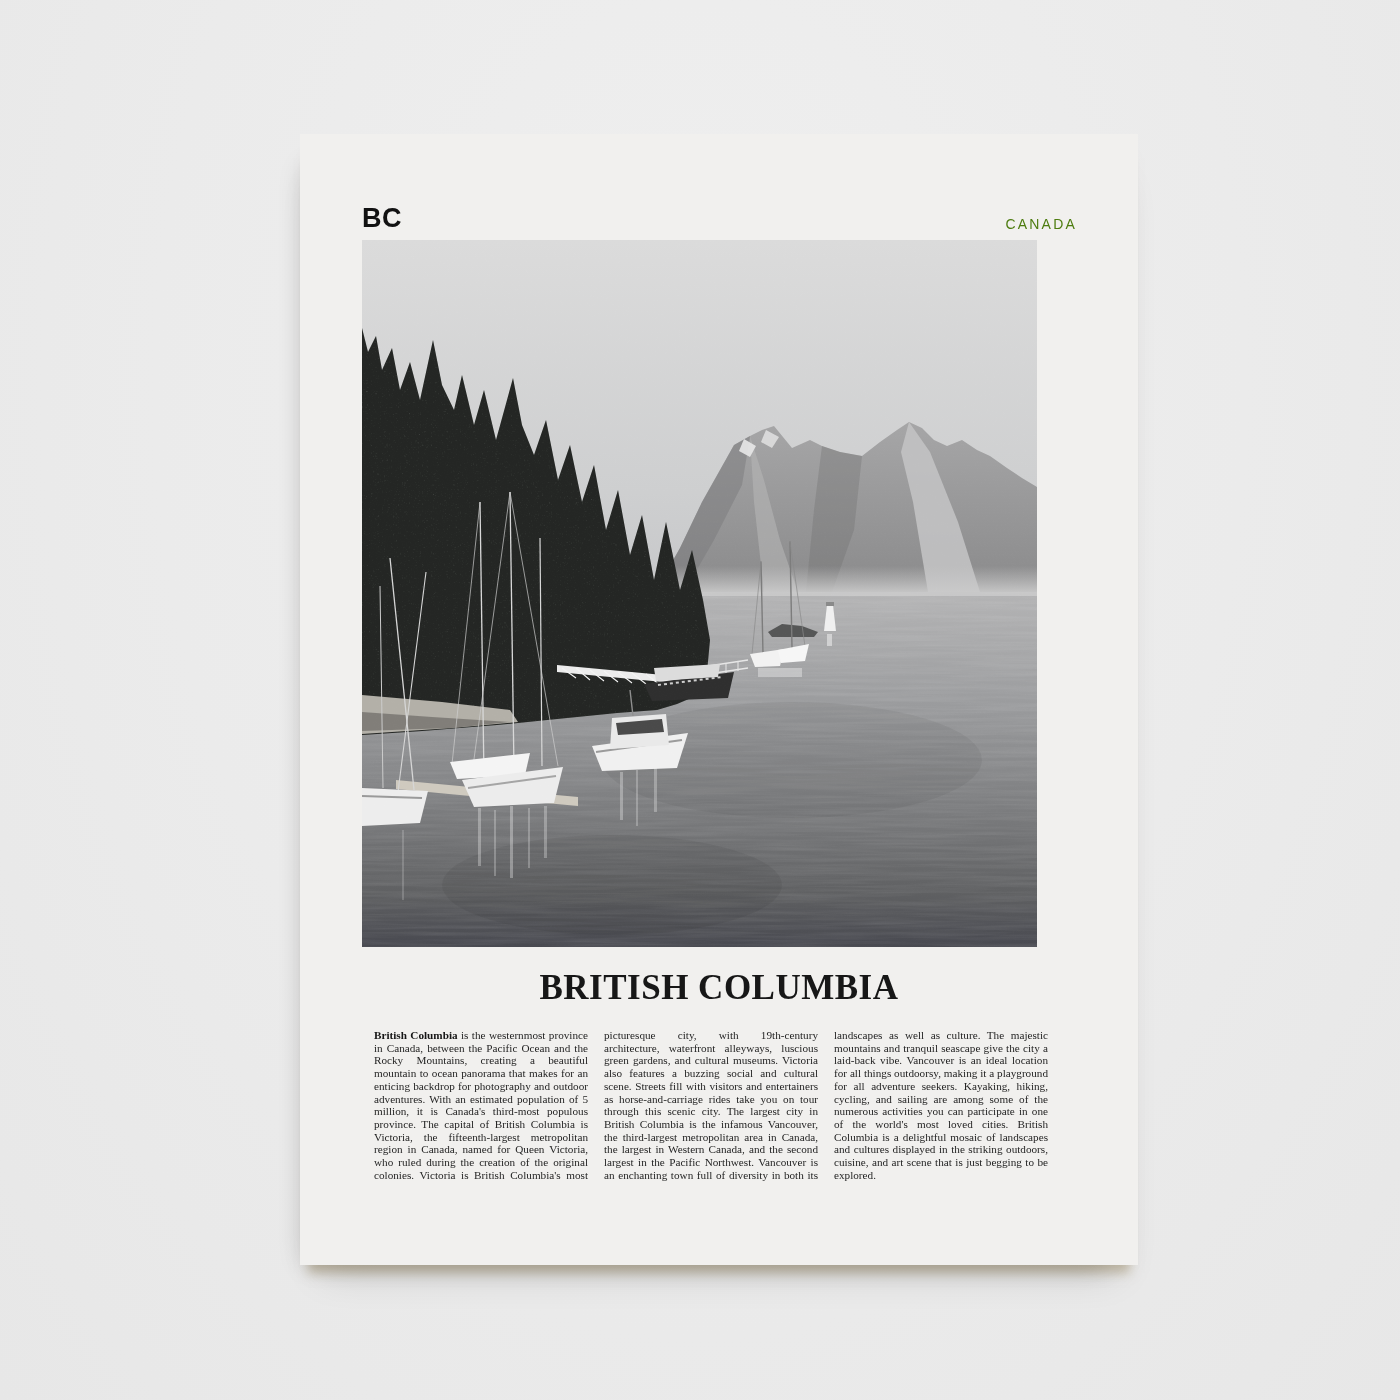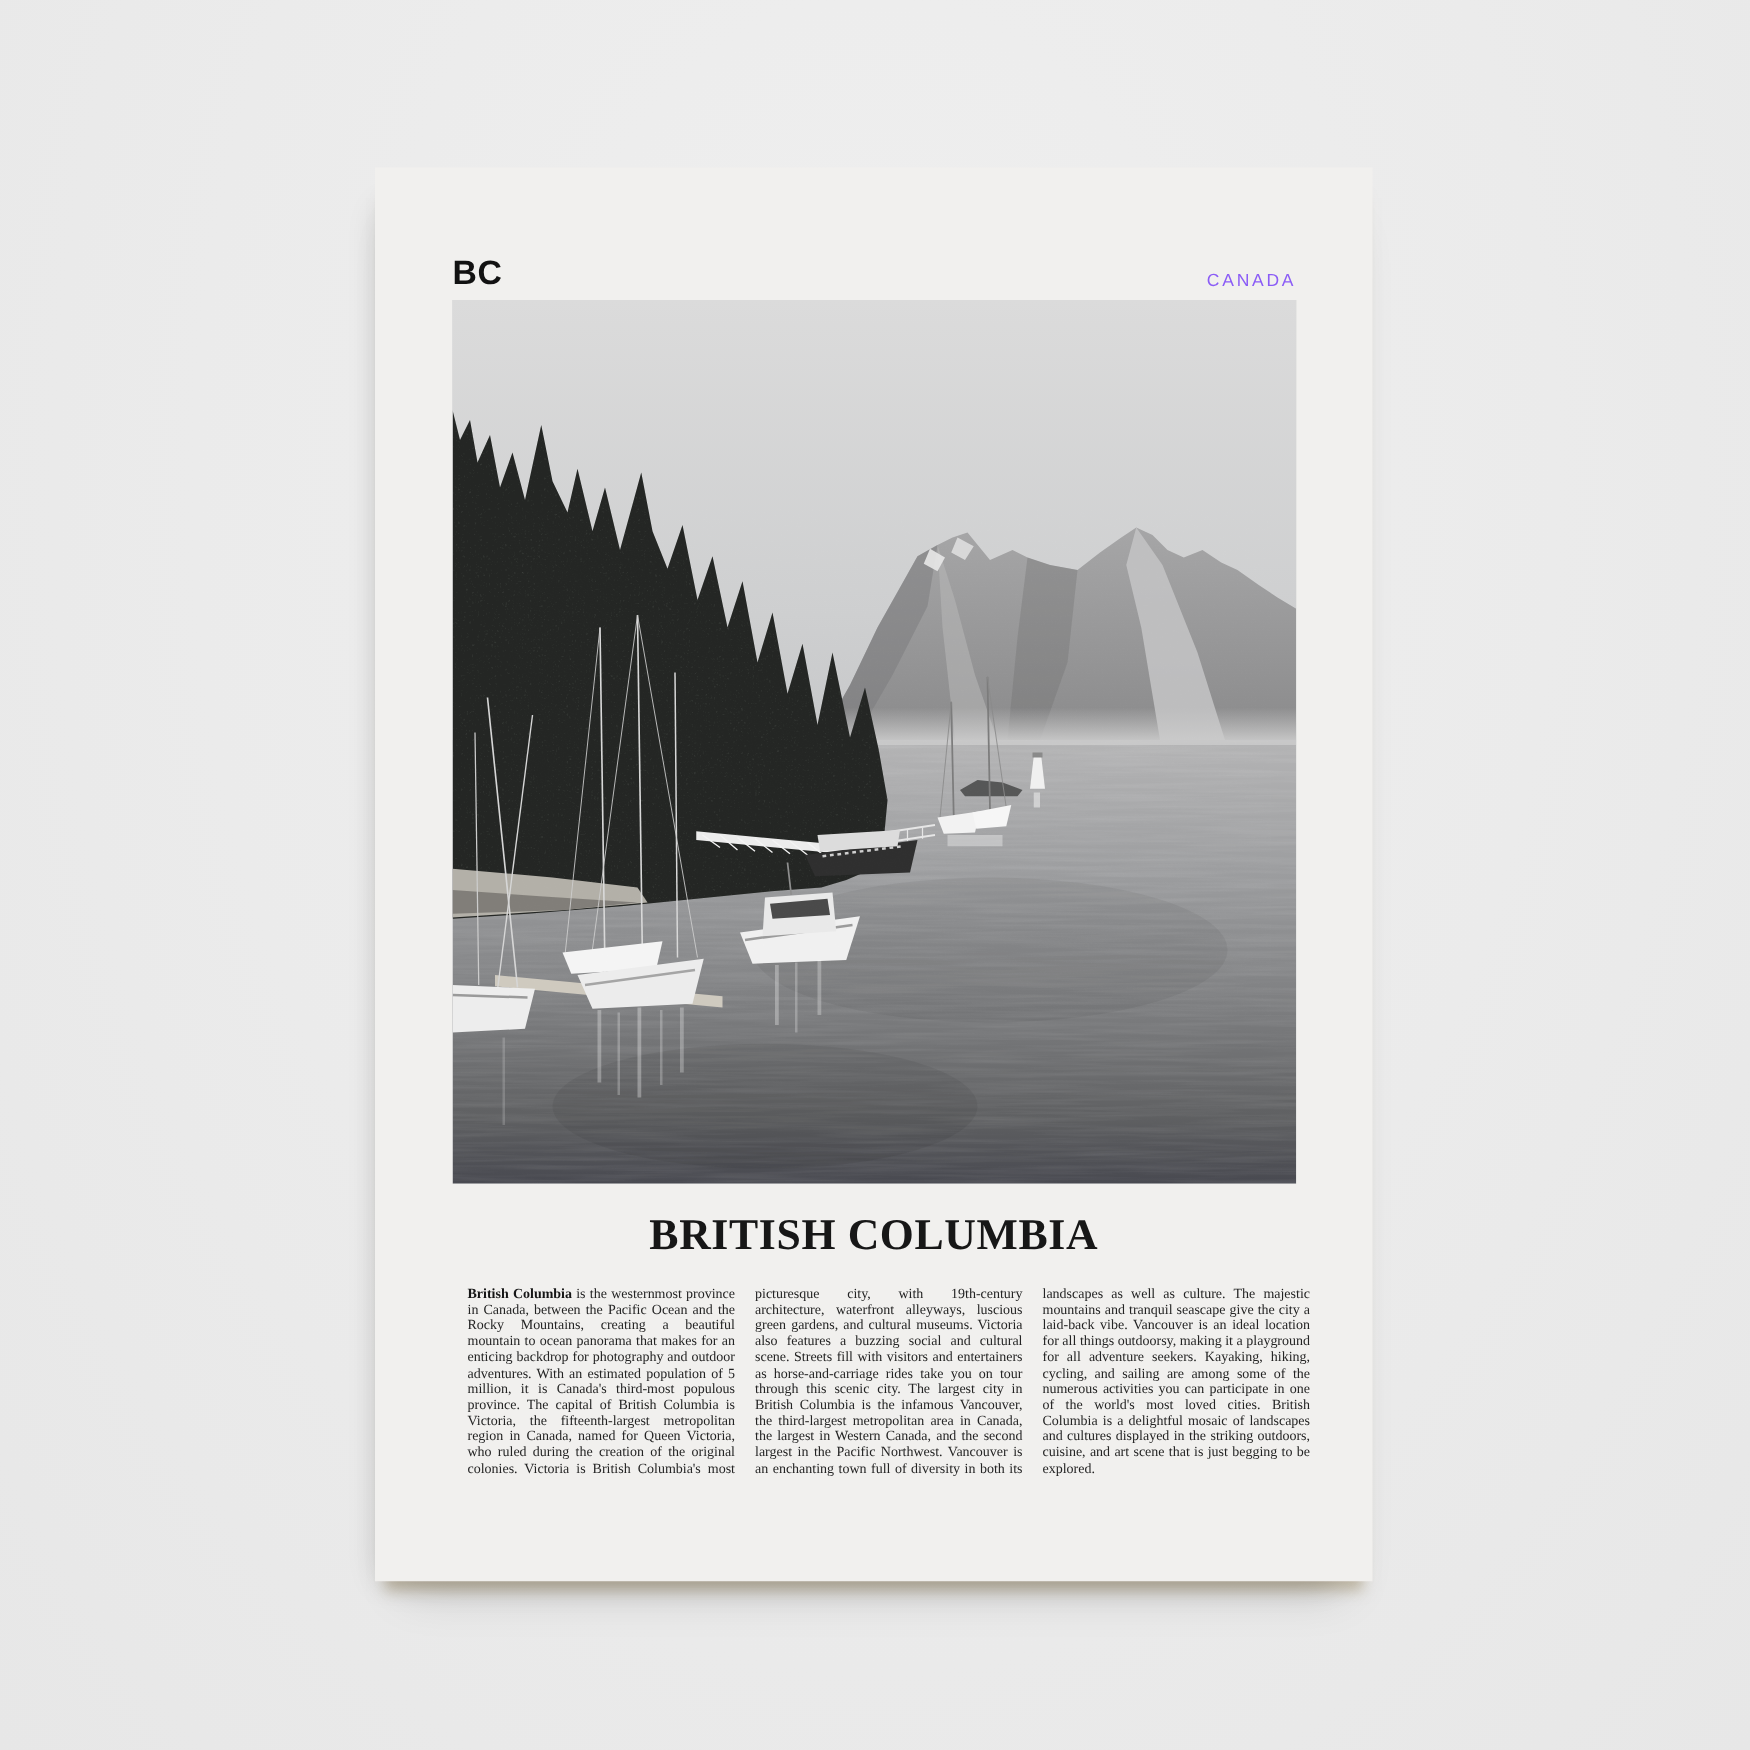--- a/index.html
+++ b/index.html
@@ -4,25 +4,25 @@
 <style>
   html,body{margin:0;padding:0;}
   body{width:1400px;height:1400px;overflow:hidden;
        font-family:"Liberation Sans",sans-serif;}
   .stage{position:relative;width:1400px;height:1400px;
          background:radial-gradient(ellipse at 50% 28%, #efefef 0%, #ebebeb 55%, #e7e7e7 100%);}
   .poster{position:absolute;left:300px;top:134px;width:798px;height:1131px;
           background:#f1f0ee;
           box-shadow:-12px 16px 26px -18px rgba(0,0,0,0.20),
                      0 16px 10px -8px rgba(166,152,118,0.55),
-                     0 28px 38px -22px rgba(0,0,0,0.16);}
+                     0 28px 38px -22px rgba(0,0,0,0.16);padding-left:40px;}
   .brand-row{position:absolute;left:62px;right:61px;top:70px;height:28px;
              display:flex;justify-content:space-between;align-items:flex-end;}
   .region-code{font-weight:bold;font-size:27px;line-height:1;color:#121212;letter-spacing:0.5px;}
-  .country{font-size:14px;line-height:1.1;color:#8b5cf6;letter-spacing:2.2px;font-weight:400;}
+  .country{font-size:14px;line-height:1.1;color:#4d7c0f;letter-spacing:2.2px;font-weight:400;}
   .photo{position:absolute;left:62px;top:106px;width:675px;height:707px;background:#c9cacb;overflow:hidden;}
   .photo svg{display:block;width:675px;height:707px;}
   .title{position:absolute;left:0;right:0;top:834px;margin:0;text-align:center;
          font-family:"Liberation Serif",serif;font-weight:bold;font-size:35px;
          line-height:1.15;color:#171717;letter-spacing:0.5px;}
   .body-cols{position:absolute;left:62px;width:674px;top:895px;
              column-count:3;column-gap:16px;
              font-family:"Liberation Serif",serif;font-size:11.2px;line-height:1.135;
              color:#242424;text-align:justify;hyphens:auto;margin-left:12px;-webkit-hyphens:auto;}
   .body-cols strong{font-weight:bold;color:#161616;}

